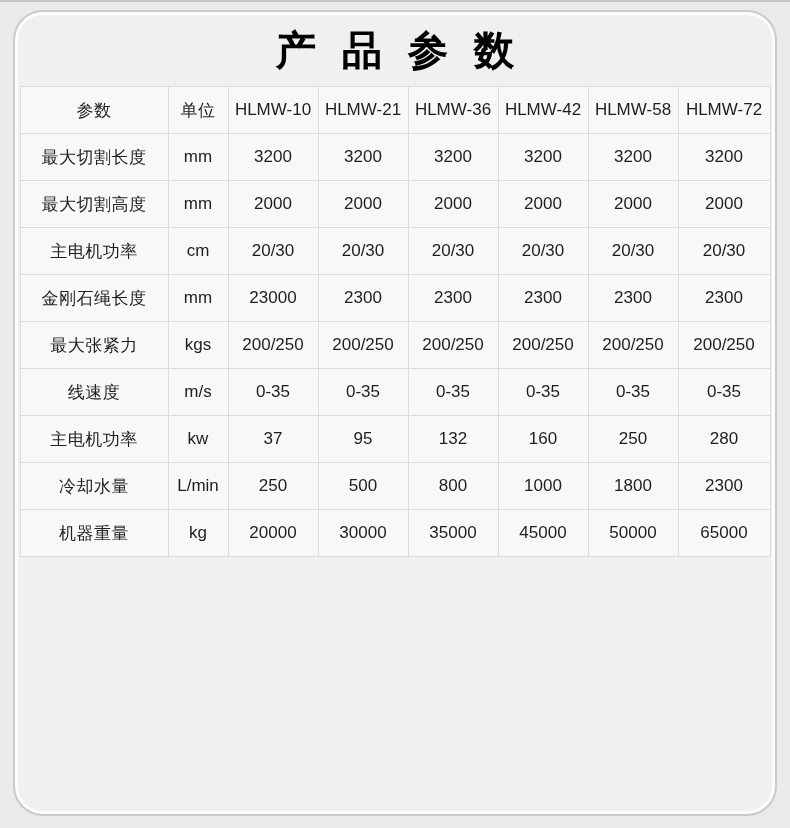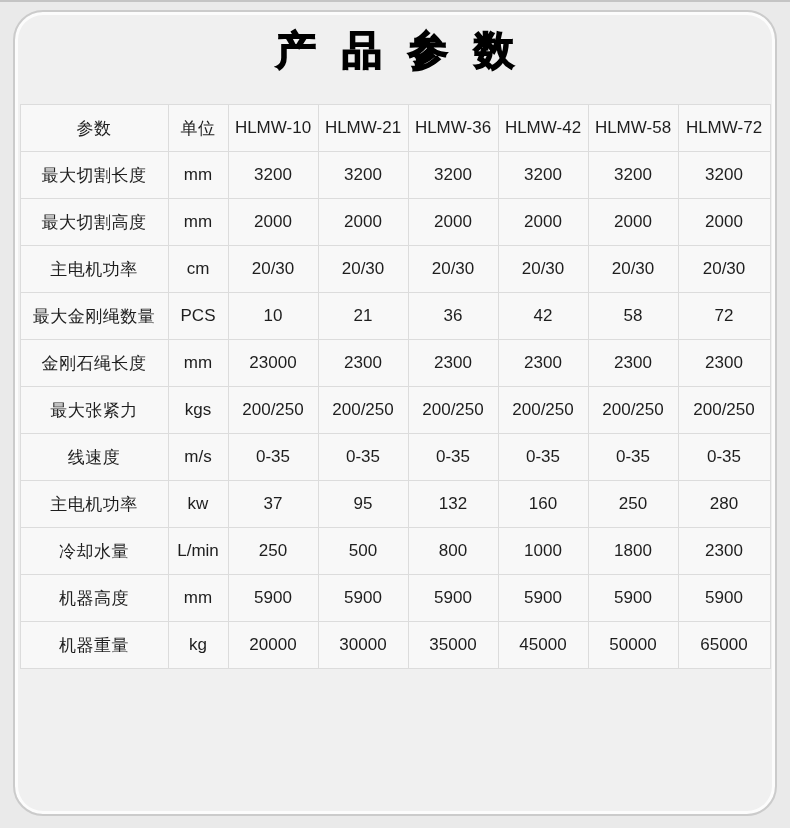--- a/index.html
+++ b/index.html
@@ -21,30 +21,30 @@
     background: #f0f0f0;
     border: 2px solid #cbcbcb;
     border-radius: 30px;
     box-shadow: inset 0 0 0 3px rgba(255,255,255,0.8);
   }
   .title {
     margin: 16px 0 0 0;
     text-align: center;
     font-size: 40px;
     line-height: 44px;
-    font-weight: 700;
+    font-weight: 400;
     color: #000;
   }
   .title span {
     letter-spacing: 26px;
     margin-right: -26px;
     -webkit-text-stroke: 1.5px #000;
   }
   table.spec-table {
-    margin: 32px auto 0 auto;
+    margin: 14px auto 0 auto;
     width: 750px;
     border-collapse: collapse;
     table-layout: fixed;
   }
   .spec-table th, .spec-table td {
     border: 1px solid #dcdcdc;
     background: #f8f8f8;
     height: 46px;
     padding: 0;
     text-align: center;
@@ -111,30 +111,20 @@
           <td class="p-label">主电机功率</td>
           <td>cm</td>
           <td>20/30</td>
           <td>20/30</td>
           <td>20/30</td>
           <td>20/30</td>
           <td>20/30</td>
           <td>20/30</td>
         </tr>
         <tr>
-          <td class="p-label">最大金刚绳数量</td>
-          <td>PCS</td>
-          <td>10</td>
-          <td>21</td>
-          <td>36</td>
-          <td>42</td>
-          <td>58</td>
-          <td>72</td>
-        </tr>
-        <tr>
           <td class="p-label">金刚石绳长度</td>
           <td>mm</td>
           <td>23000</td>
           <td>2300</td>
           <td>2300</td>
           <td>2300</td>
           <td>2300</td>
           <td>2300</td>
         </tr>
         <tr>
@@ -171,30 +161,20 @@
           <td class="p-label">冷却水量</td>
           <td>L/min</td>
           <td>250</td>
           <td>500</td>
           <td>800</td>
           <td>1000</td>
           <td>1800</td>
           <td>2300</td>
         </tr>
         <tr>
-          <td class="p-label">机器高度</td>
-          <td>mm</td>
-          <td>5900</td>
-          <td>5900</td>
-          <td>5900</td>
-          <td>5900</td>
-          <td>5900</td>
-          <td>5900</td>
-        </tr>
-        <tr>
           <td class="p-label">机器重量</td>
           <td>kg</td>
           <td>20000</td>
           <td>30000</td>
           <td>35000</td>
           <td>45000</td>
           <td>50000</td>
           <td>65000</td>
         </tr>
       </tbody>

